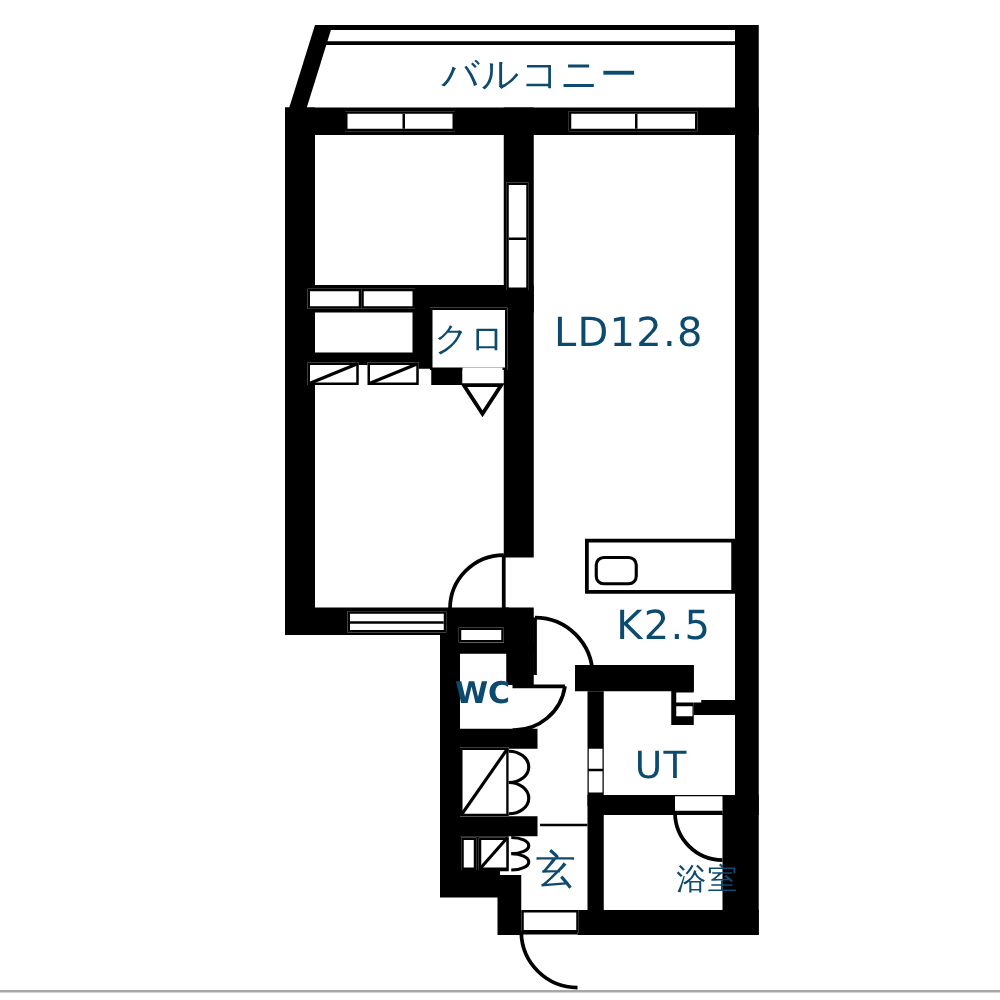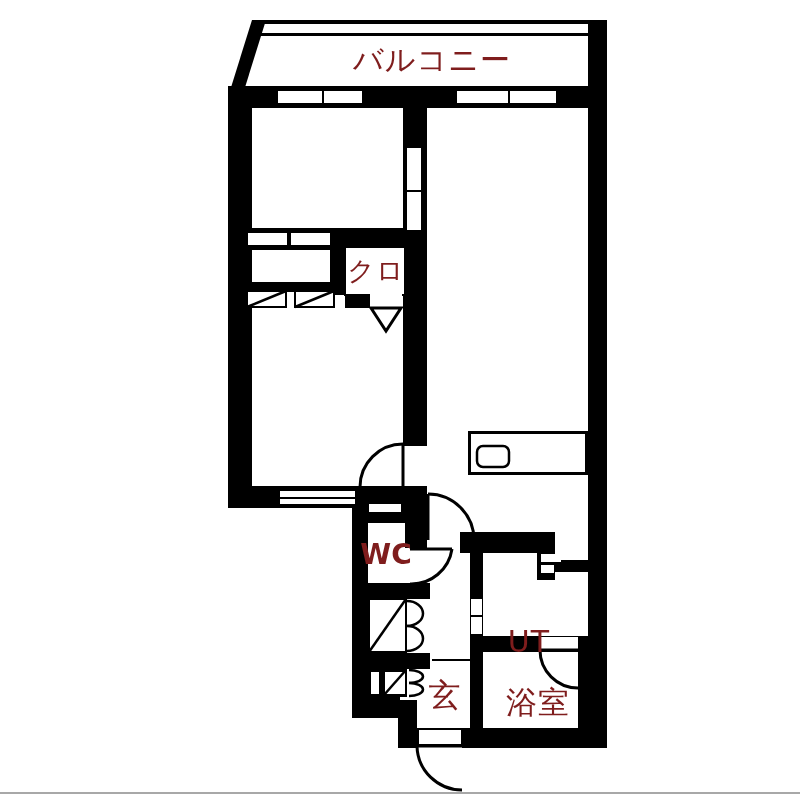--- a/index.html
+++ b/index.html
@@ -1,19 +1,19 @@
 <!DOCTYPE html>
 <html><head>
 <meta charset="utf-8">
 <style>
   html,body{margin:0;padding:0;background:#fff;}
   #canvas{position:relative;width:800px;height:800px;background:#fff;overflow:hidden;
           font-family:"DejaVu Sans","Liberation Sans",sans-serif;}
   .w{position:absolute;background:#000;}
-  .room-label{position:absolute;transform:translate(-50%,-50%);color:#7f1d1d;
+  .room-label{position:absolute;transform:translate(-50%,-50%);color:#0c4a6e;
               white-space:nowrap;letter-spacing:1px;}
   .win{position:absolute;background:#fff;border:2px solid #000;box-sizing:border-box;}
   .slot{position:absolute;background:#fff;}
   .vdiv{position:absolute;top:0;bottom:0;width:2px;background:#000;}
   .hdiv{position:absolute;left:0;right:0;height:2px;background:#000;}
   .box{position:absolute;background:#fff;border:2px solid #000;box-sizing:border-box;}
   svg{position:absolute;left:0;top:0;pointer-events:none;}
   .photo-line{position:absolute;background:#a8a8a8;}
 </style>
 </head>
@@ -115,19 +115,21 @@
     <line x1="417" y1="746" x2="462" y2="746" stroke="#000" stroke-width="3"></line>
     <path d="M417,746 A45,45 0 0 0 462,790" fill="none" stroke="#000" stroke-width="3"></path>
 
     <line x1="432" y1="660" x2="470" y2="660" stroke="#000" stroke-width="2"></line>
 
     <rect x="477" y="446" width="32" height="21" rx="6" fill="#fff" stroke="#000" stroke-width="2.5"></rect>
   </svg>
 
   <div class="room-label" style="left:432px;top:60px;font-size:30px;">バルコニー</div>
   <div class="room-label" style="left:376px;top:271px;font-size:27px;">クロ</div>
-  <div class="room-label" style="left:386px;top:554px;font-size:28px;font-weight:600;letter-spacing:0;">WC</div>
-  <div class="room-label" style="left:529px;top:613px;font-size:30px;margin-top:28px;">UT</div>
+  <div class="room-label" style="left:503px;top:266px;font-size:32px;">LD12.8</div>
+  <div class="room-label" style="left:531px;top:500px;font-size:32px;">K2.5</div>
+  <div class="room-label" style="left:386px;top:554px;font-size:24px;font-weight:600;letter-spacing:0;">WC</div>
+  <div class="room-label" style="left:529px;top:613px;font-size:30px;">UT</div>
   <div class="room-label" style="left:445px;top:696px;font-size:32px;">玄</div>
-  <div class="room-label" style="left:538px;top:703px;font-size:31px;">浴室</div>
+  <div class="room-label" style="left:566px;top:703px;font-size:24px;">浴室</div>
 
   <div class="photo-line" style="left:0;top:792px;width:800px;height:2px;"></div>
 </div>
 
 </body></html>

